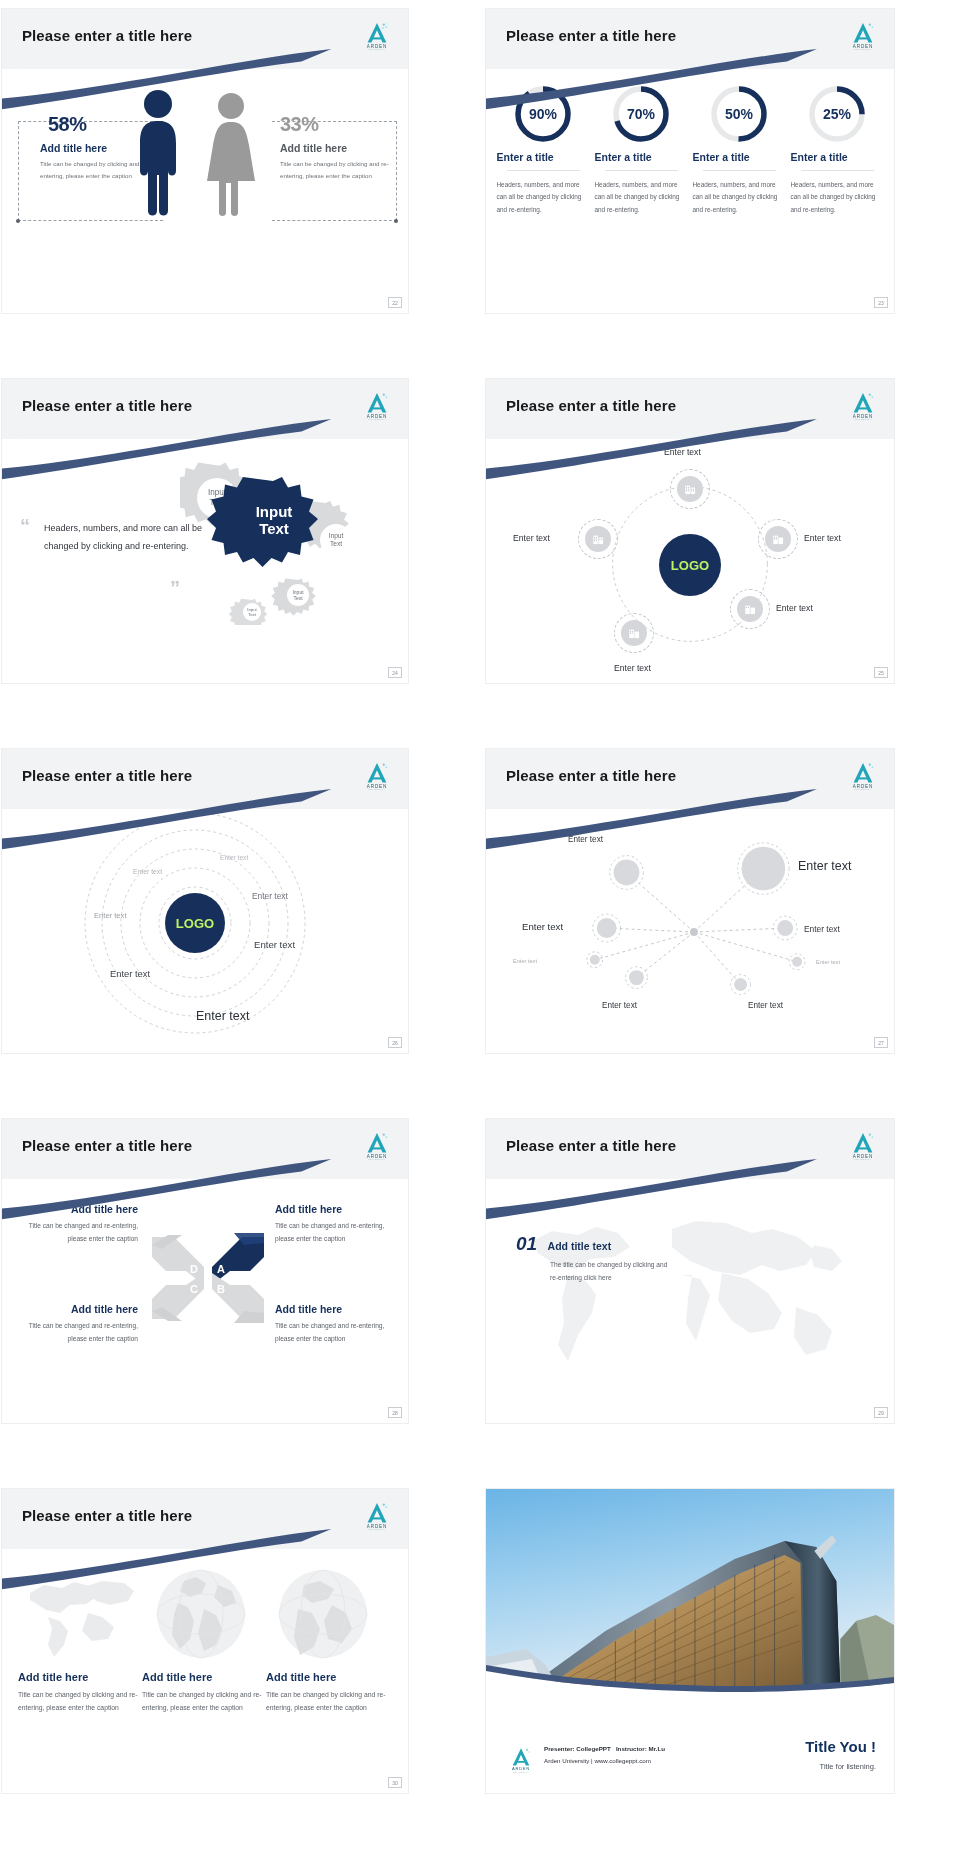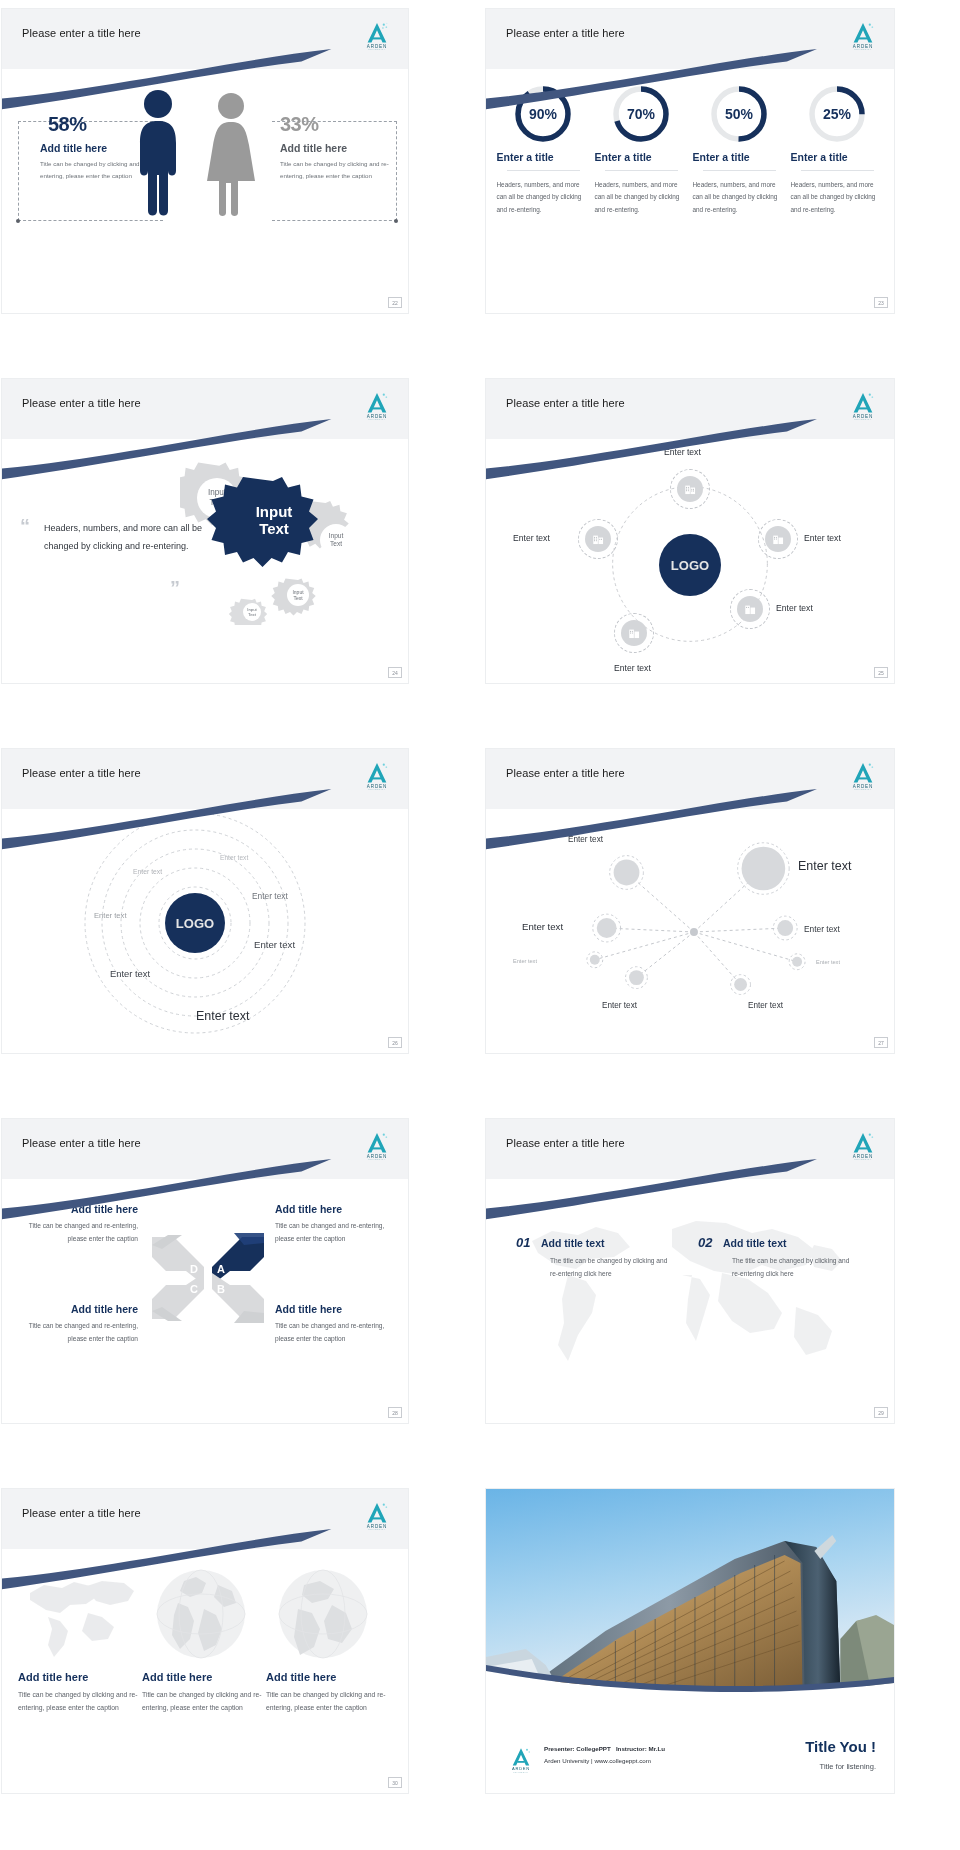--- a/index.html
+++ b/index.html
@@ -5,21 +5,21 @@
   * { box-sizing: border-box; margin:0; padding:0; }
   html,body { width:960px; height:1850px; background:#ffffff; font-family:"Liberation Sans", sans-serif; }
   .deck { width:960px; height:1850px; display:grid; grid-template-columns:410px 1fr; grid-template-rows:repeat(5, 370px); column-gap:10px; row-gap:0px; padding:0; background:#fff; }
   .slide { position:relative; overflow:hidden; background:#ffffff; border:1px solid #eceef0; width:408px; height:306px; margin:8px auto 0 auto; }
   .col-r .slide { width:410px; }
   .cell { position:relative; }
 
   
   .hdr { position:absolute; left:0; top:0; width:100%; height:60px; background:#f2f3f5; overflow:hidden; }
   .hdr:after{ content:""; position:absolute; left:-10%; bottom:-34px; width:130%; height:60px; background:#f2f3f5; border-radius:50%/100% 100% 0 0; }
-  .slide-title { position:absolute; left:20px; top:18px; font-size:11px; color:#1a1a1a; font-weight:400; letter-spacing:.1px; z-index:5;}
+  .slide-title { position:absolute; left:20px; top:18px; font-size:15px; color:#1a1a1a; font-weight:700; letter-spacing:.1px; z-index:5;}
   .logo { position:absolute; right:14px; top:8px; width:34px; height:34px; z-index:6; }
   .pg { position:absolute; right:6px; bottom:5px; width:14px; height:11px; border:1px solid #c9ccd1; color:#8b9099; font-size:5px; display:flex; align-items:center; justify-content:center; background:#fff;}
   .swoosh { position:absolute; left:0; top:40px; width:118%; height:62px; z-index:2; }
   .body { position:absolute; left:0; top:62px; right:0; bottom:0; }
 
   
   .ppl { position:absolute; inset:0; }
   .pctbox{ position:absolute; }
   .pct { font-size:20px; font-weight:bold; letter-spacing:-.5px;}
   .pct.navy{ color:#15305c;margin-left:8px; } .pct.grey{ color:#9a9a9a; }
@@ -39,29 +39,29 @@
 
   
   .quote{ position:absolute; left:18px; top:78px; width:185px; }
   .qmark{ font-size:20px; color:#c7cbd1; font-weight:bold; position:absolute;}
   .qtext{ font-size:9px; color:#31363d; line-height:2.05; margin-left:24px;}
 
   
   .ntext{ position:absolute; font-size:8.6px; color:#2b3038; }
   .nnode{ position:absolute; width:26px; height:26px; border-radius:50%; background:#d4d6d9; display:flex; align-items:center; justify-content:center;}
   .nhalo{ position:absolute; width:40px; height:40px; border-radius:50%; border:1px dashed #c2c5ca;}
-  .logoc{ position:absolute; border-radius:50%; background:#16305b; color:#e5e5e5; display:flex; align-items:center; justify-content:center; font-weight:bold;}
+  .logoc{ position:absolute; border-radius:50%; background:#16305b; color:#bef264; display:flex; align-items:center; justify-content:center; font-weight:bold;}
 
   
   .xcol{ position:absolute; width:120px; }
   .xt{ font-size:10.5px; font-weight:bold; color:#15305c; }
   .xc{ font-size:6.6px; color:#5e636a; line-height:1.95; margin-top:5px;}
 
   
-  .num{ font-style:italic; font-weight:bold; font-size:13px; color:#16305b; }
+  .num{ font-style:italic; font-weight:bold; font-size:19px; color:#16305b; }
   .numt{ font-size:10.5px; font-weight:bold; color:#15305c; }
   .numc{ font-size:6.6px; color:#5e636a; line-height:1.9; margin-top:4px;}
 
   
   .gcol{ position:absolute; width:120px; }
   .gt{ font-size:11px; font-weight:bold; color:#15305c;}
   .gc{ font-size:6.8px; color:#5e636a; line-height:1.95; margin-top:5px;}
 
   
   .photo{ position:absolute; left:0; top:0; width:100%; height:197px; overflow:hidden;}
@@ -542,25 +542,20 @@
           <path d="M226 84 l26 6 20 14 14 20 -8 16 -24 4 -18-12 -14-20 4-28z"></path>
           <path d="M300 118 l22 8 14 16 -6 18 -20 6 -12-18 2-30z"></path>
           <path d="M318 56 l18 4 10 12 -10 10 -18-4 -4-14z"></path>
         </g>
       </svg>
       <div style="position:absolute;left:30px;top:52px;width:160px;">
         <span class="num">01</span>
         <span class="numt" style="margin-left:6px;">Add title text</span>
         <div class="numc" style="margin-left:34px;">The title can be changed by clicking and re-entering click here</div>
       </div>
-      <div style="position:absolute;left:212px;top:52px;width:160px;">
-        <span class="num">02</span>
-        <span class="numt" style="margin-left:6px;">Add title text</span>
-        <div class="numc" style="margin-left:34px;">The title can be changed by clicking and re-entering click here</div>
-      </div>
     </div>
     <div class="pg">29</div>
   </div>
   </div>
 
   <div class="cell">
   <div class="slide">
     <div class="hdr"></div>
     <div class="slide-title">Please enter a title here</div>
     <svg class="logo" viewBox="0 0 40 40">

